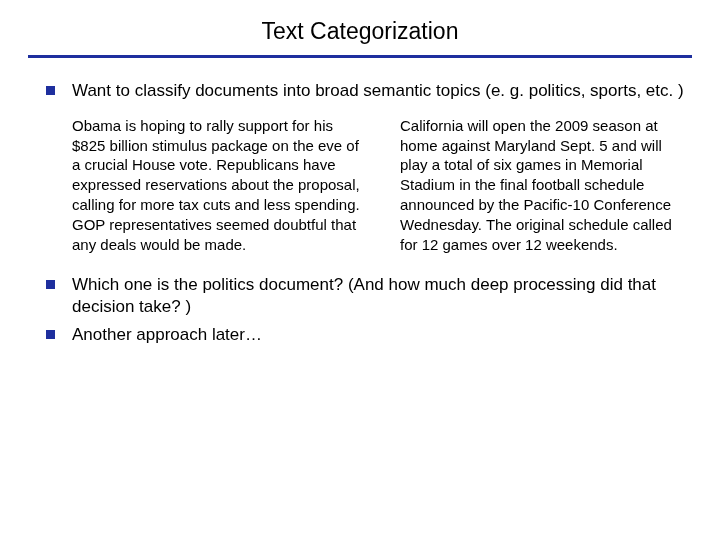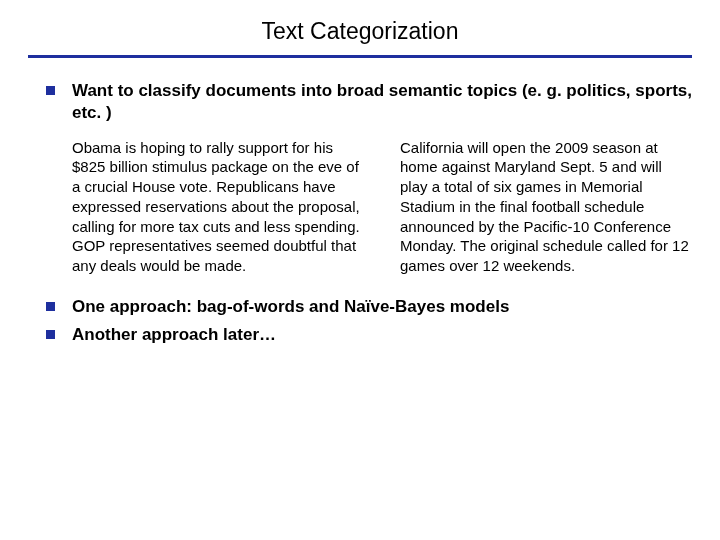--- a/index.html
+++ b/index.html
@@ -24,21 +24,21 @@
   ul.bullets {
     list-style: none;
     padding-left: 18px;
   }
   ul.bullets > li {
     position: relative;
     padding-left: 26px;
     margin-bottom: 6px;
     font-size: 17px;
     line-height: 1.28;
-    font-weight: 700;
+    font-weight: 400;
   }
   ul.bullets > li::before {
     content: "";
     position: absolute;
     left: 0;
     top: 6px;
     width: 9px;
     height: 9px;
     background: #1e2f9e;
   }
@@ -60,19 +60,19 @@
 
 <h1 class="title">Text Categorization</h1>
 <hr class="rule">
 
 <ul class="bullets">
   <li>Want to classify documents into broad semantic topics (e. g. politics, sports, etc. )</li>
 </ul>
 
 <div class="examples">
   <div class="example">Obama is hoping to rally support for his $825 billion stimulus package on the eve of a crucial House vote. Republicans have expressed reservations about the proposal, calling for more tax cuts and less spending. GOP representatives seemed doubtful that any deals would be made.</div>
-  <div class="example">California will open the 2009 season at home against Maryland Sept. 5 and will play a total of six games in Memorial Stadium in the final football schedule announced by the Pacific-10 Conference Monday. The original schedule called for 12 games over 12 weekends.</div>
+  <div class="example">California will open the 2009 season at home against Maryland Sept. 5 and will play a total of six games in Memorial Stadium in the final football schedule announced by the Pacific-10 Conference Wednesday. The original schedule called for 12 games over 12 weekends.</div>
 </div>
 
 <ul class="bullets tight">
-  <li>One approach: bag-of-words and Naïve-Bayes models</li>
+  <li>Which one is the politics document? (And how much deep processing did that decision take? )</li>
   <li>Another approach later…</li>
 </ul>
 
 </body></html>

